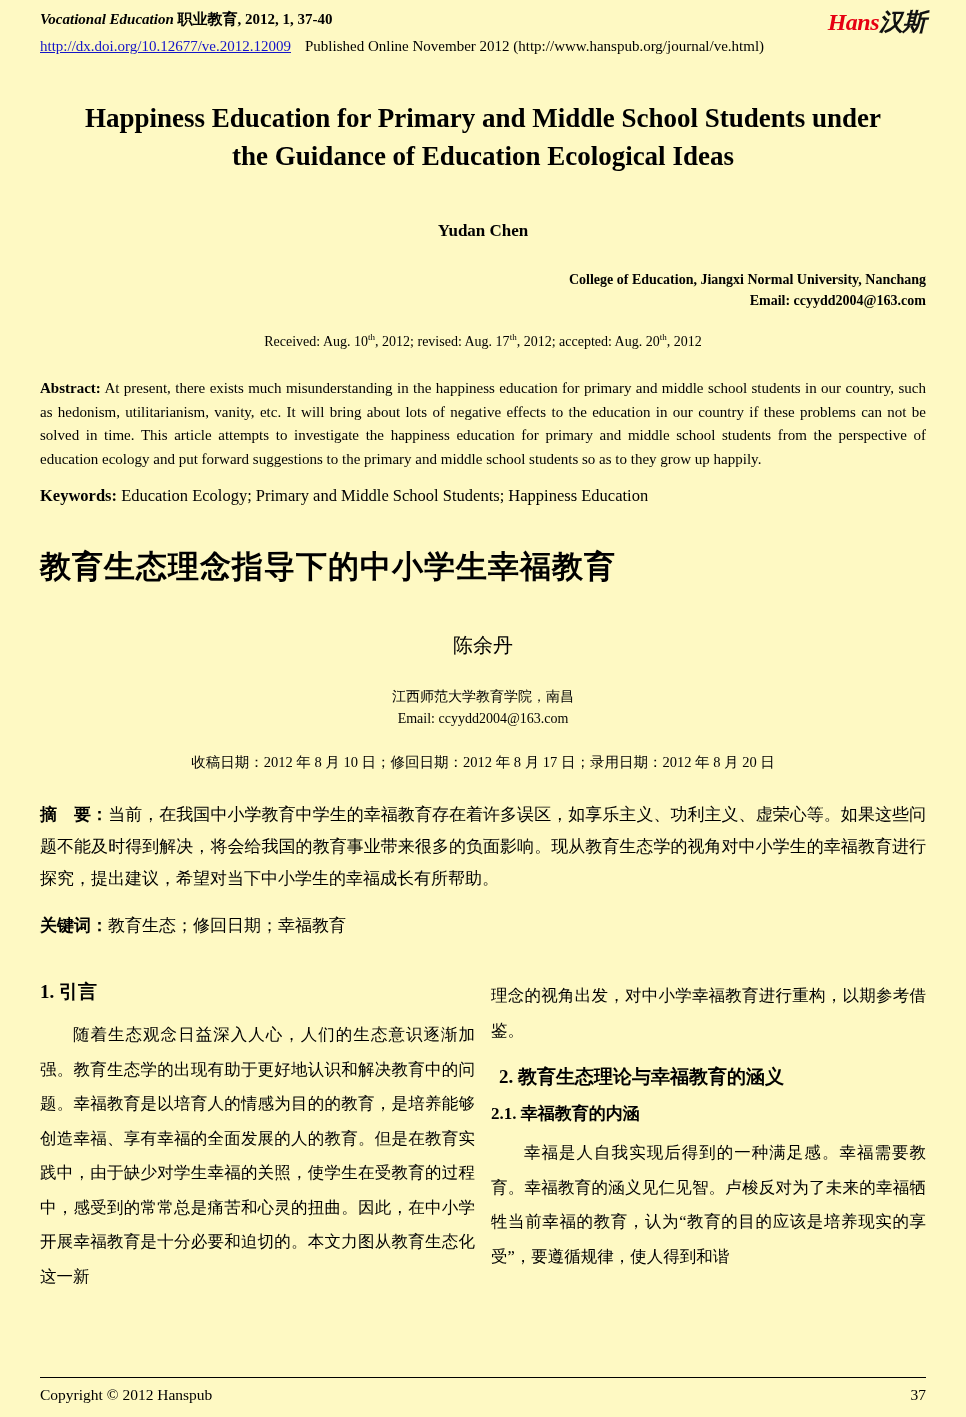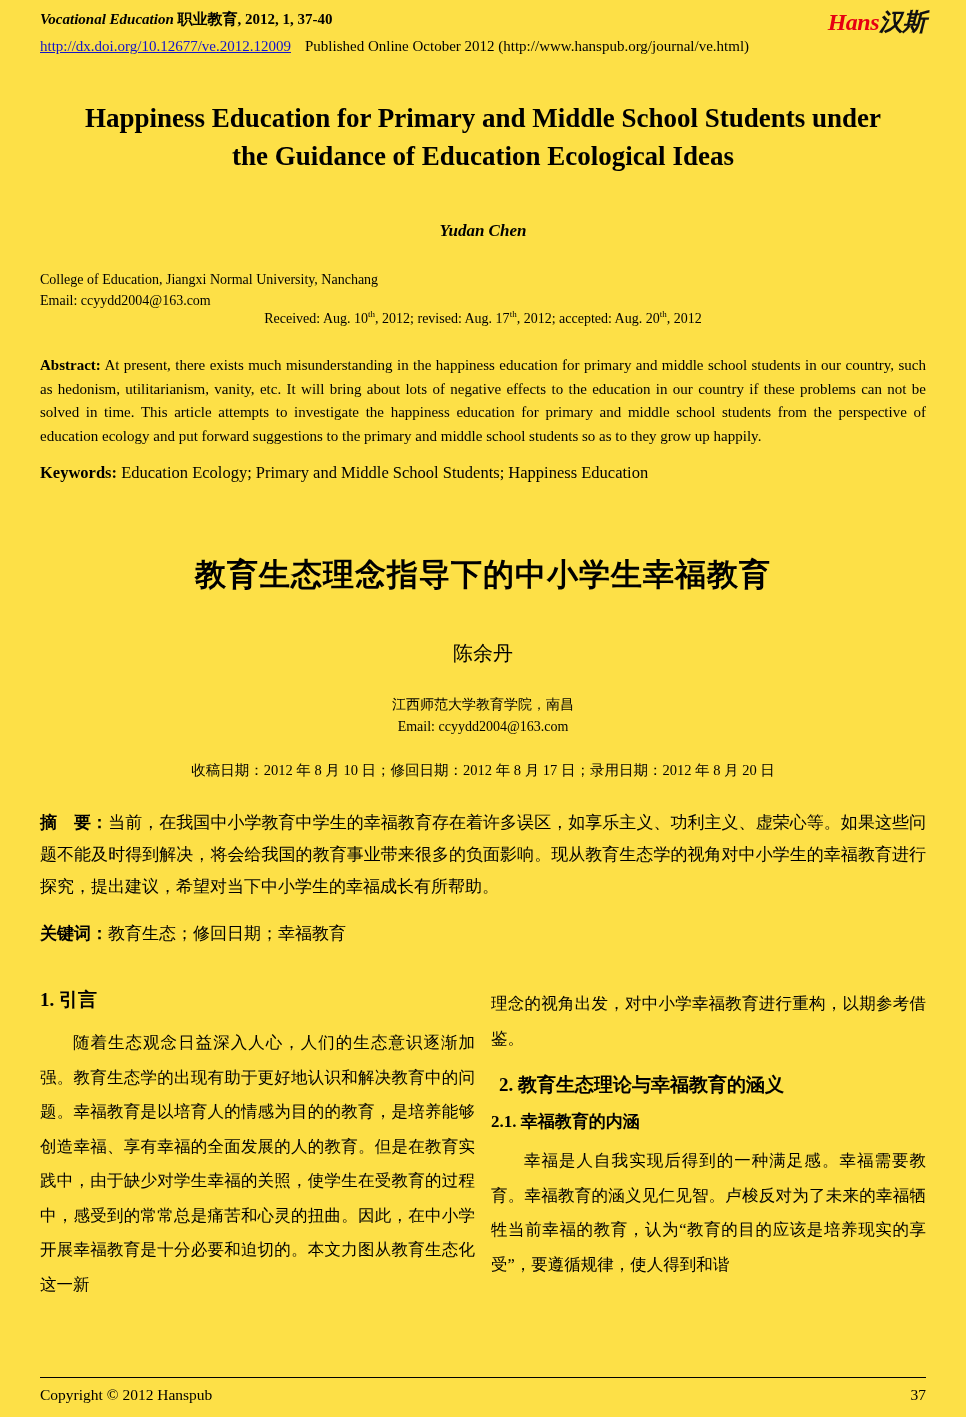--- a/index.html
+++ b/index.html
@@ -1,42 +1,42 @@
 <!DOCTYPE html>
 <html><head>
 <meta charset="utf-8">
 <style>
   * { margin:0; padding:0; box-sizing:border-box; }
   html,body { background:#ffffff; }
   .page {
-    width:966px; height:1417px; background:#fde047; color:#000;
+    width:966px; height:1417px; background:#fef9c3; color:#000;
     position:relative; overflow:hidden;
     font-family:"Liberation Serif","DejaVu Serif",serif;
     padding:10px 40px 0 40px;
   }
   
   .header-row1 { display:flex; justify-content:space-between; align-items:flex-start; font-size:15px; font-weight:bold; }
   .journal-name { font-style:italic; }
   .hans-logo { font-size:24px; font-weight:bold; font-style:italic; line-height:1; letter-spacing:-0.5px; }
   .hans-red { color:#e60012; }
   .hans-cn { color:#111; }
   .header-row2 { font-size:15px; margin-top:4px; }
   .doi-link { color:#1414c8; text-decoration:underline; cursor:pointer;text-align:right; }
   .published { margin-left:14px; }
   
   .en-title { text-align:center; font-weight:bold; font-size:27px; line-height:38px; margin-top:44px; padding:0 28px; }
-  .en-author { text-align:center; font-weight:bold; font-size:17px; margin-top:46px;font-style:italic; }
-  .en-affil { text-align:left; font-size:14px; margin-top:28px; line-height:21px; }
-  .received { text-align:center; font-size:14px; }
+  .en-author { text-align:center; font-weight:bold; font-size:17px; margin-top:46px; }
+  .en-affil { text-align:right; font-size:14px; margin-top:28px; line-height:21px;font-weight:bold; }
+  .received { text-align:center; font-size:14px; margin-top:23px; }
   sup { font-size:9px; vertical-align:super; line-height:0; }
   .abstract { margin-top:27px; font-size:15px; line-height:23.5px; text-align:justify; }
   .keywords { margin-top:15px; font-size:16.5px; }
   .bold { font-weight:bold; }
   
-  .cn-title { text-align:center; font-weight:bold; font-size:31px; margin-top:71px; letter-spacing:1px; }
+  .cn-title { font-weight:bold; font-size:31px; margin-top:40px; letter-spacing:1px; }
   .cn-author { text-align:center; font-size:20px; margin-top:44px; }
   .cn-affil { text-align:center; font-size:14px; margin-top:27px; line-height:22px; }
   .cn-dates { text-align:center; font-size:14.5px; margin-top:23px; }
   .cn-abstract { margin-top:27px; font-size:17px; line-height:32px; text-align:justify; }
   .cn-keywords { margin-top:19px; font-size:17px; }
   
   .columns { display:flex; gap:16px; margin-top:42px; }
   .col { flex:1; min-width:0; }
   .h1 { font-size:19px; font-weight:bold; margin-bottom:13px; }
   .h2 { font-size:19px; font-weight:bold; margin:16px 0 12px 8px; }
@@ -57,21 +57,21 @@
 
   <div class="header-row1">
     <div>
       <span class="journal-name">Vocational Education</span><span> 职业教育, 2012, 1, 37-40</span>
     </div>
     <div class="hans-logo">
       <span class="hans-red">Hans</span><span class="hans-cn">汉斯</span>
     </div>
   </div>
   <div class="header-row2">
-    <a class="doi-link">http://dx.doi.org/10.12677/ve.2012.12009</a><span class="published">Published Online October 2012 (http://www.hanspub.org/journal/ve.html)</span>
+    <a class="doi-link">http://dx.doi.org/10.12677/ve.2012.12009</a><span class="published">Published Online November 2012 (http://www.hanspub.org/journal/ve.html)</span>
   </div>
 
   <h1 class="en-title">Happiness Education for Primary and Middle School Students under the Guidance of Education Ecological Ideas</h1>
 
   <div class="en-author">Yudan Chen</div>
 
   <div class="en-affil">
     <div>College of Education, Jiangxi Normal University, Nanchang</div>
     <div>Email: ccyydd2004@163.com</div>
   </div>

